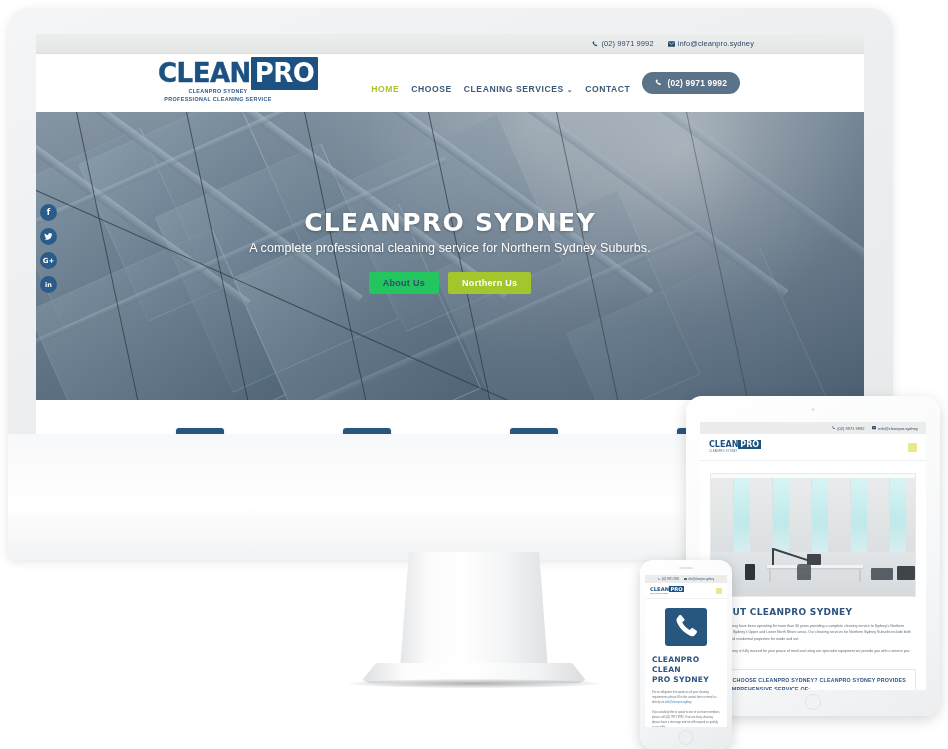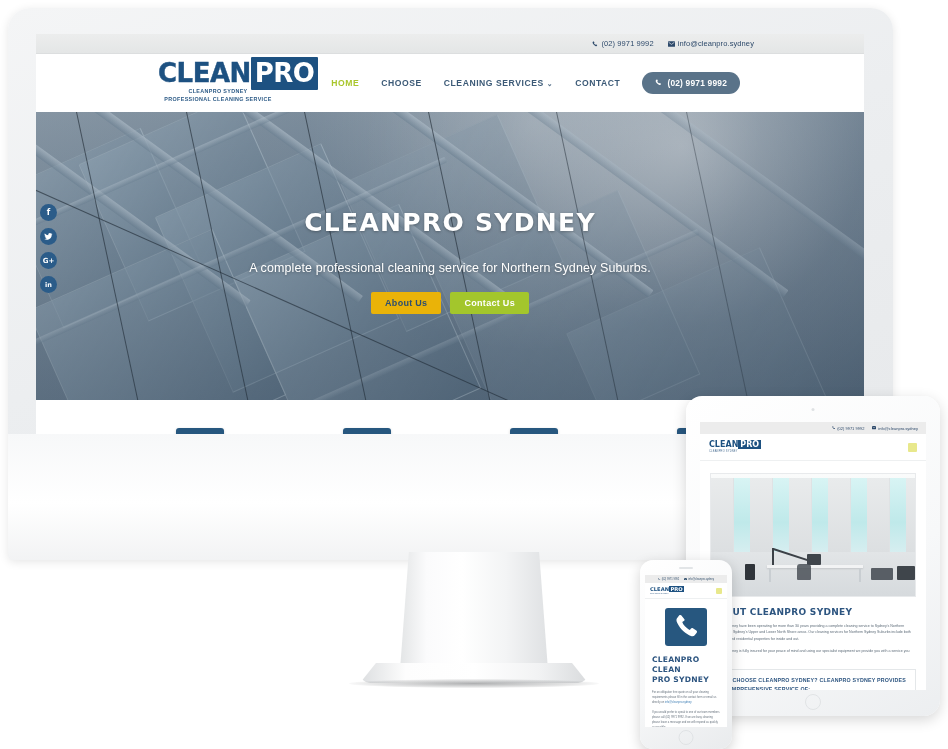--- a/index.html
+++ b/index.html
@@ -155,22 +155,22 @@
     letter-spacing: 0.35px;
     line-height: 1.5;
     font-weight: bold;
     margin-top: 1px;
   }
   .logo-sub2 { margin-top: 0; }
 
   .nav {
     margin-left: auto;
     display: flex;
-    align-items: center;
-    gap: 22px;
+    align-items: flex-end;
+    gap: 12px;
     padding-right: 94px;
   }
   .nav-item {
     font-size: 8.6px;
     font-weight: bold;
     color: #3c5a77;
     letter-spacing: 0.55px;
     display: flex;
     align-items: center;
     gap: 3px;
@@ -237,38 +237,38 @@
   }
   .hero-title {
     font-size: 25px;
     font-weight: bold;
     letter-spacing: 1.3px;
     text-shadow: 0 1px 3px rgba(0,0,0,0.30);
     font-family: "DejaVu Sans", sans-serif;
   }
   .hero-sub {
     font-size: 12.5px;
-    margin-top: 24px;
+    margin-top: 4px;
     text-shadow: 0 1px 3px rgba(0,0,0,0.32);
     letter-spacing: 0.1px;
   }
   .hero-buttons {
     margin-top: 17px;
     display: flex;
     justify-content: center;
     gap: 9px;
   }
   .btn {
     font-size: 9px;
     font-weight: bold;
     padding: 6px 14px;
     border-radius: 2px;
     letter-spacing: 0.3px;
   }
-  .btn-light { background: #eab308; color: #2d4f70; }
+  .btn-light { background: #22c55e; color: #2d4f70; }
   .btn-green { background: #a3c62c; color: #ffffff; }
 
   
   .social-rail {
     position: absolute;
     left: 4px;
     top: 92px;
     display: flex;
     flex-direction: column;
     gap: 7px;
@@ -686,21 +686,21 @@
           <div class="social-btn">
             <span style="font-size:6.5px;">in</span>
           </div>
         </div>
 
         <div class="hero-content">
           <div class="hero-title">CLEANPRO SYDNEY</div>
           <div class="hero-sub">A complete professional cleaning service for Northern Sydney Suburbs.</div>
           <div class="hero-buttons">
             <div class="btn btn-light">About Us</div>
-            <div class="btn btn-green">Contact Us</div>
+            <div class="btn btn-green">Northern Us</div>
           </div>
         </div>
       </div>
 
       <div class="services">
         <div class="service-tile">
           
         </div>
         <div class="service-tile">
           

